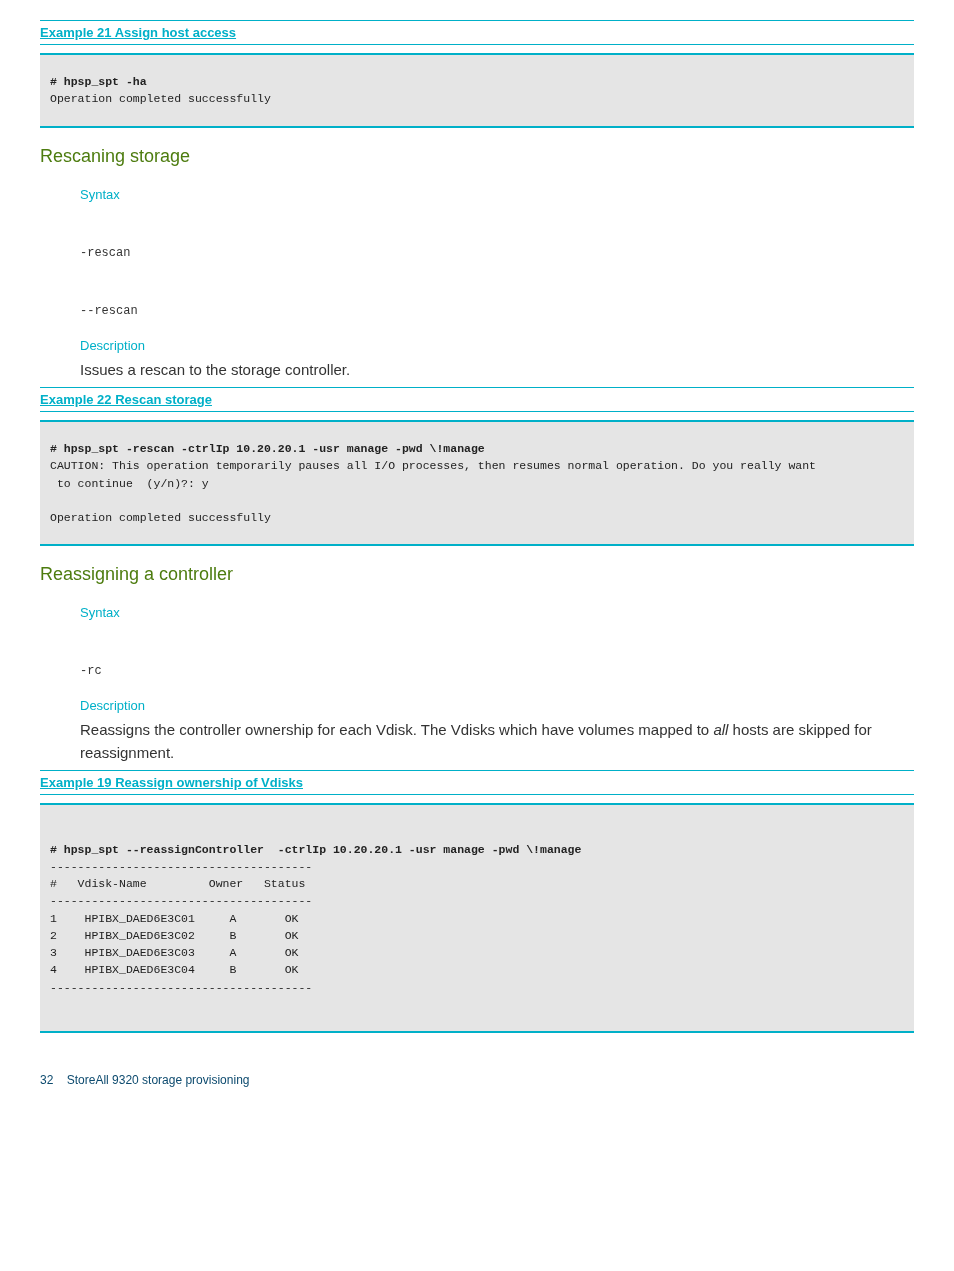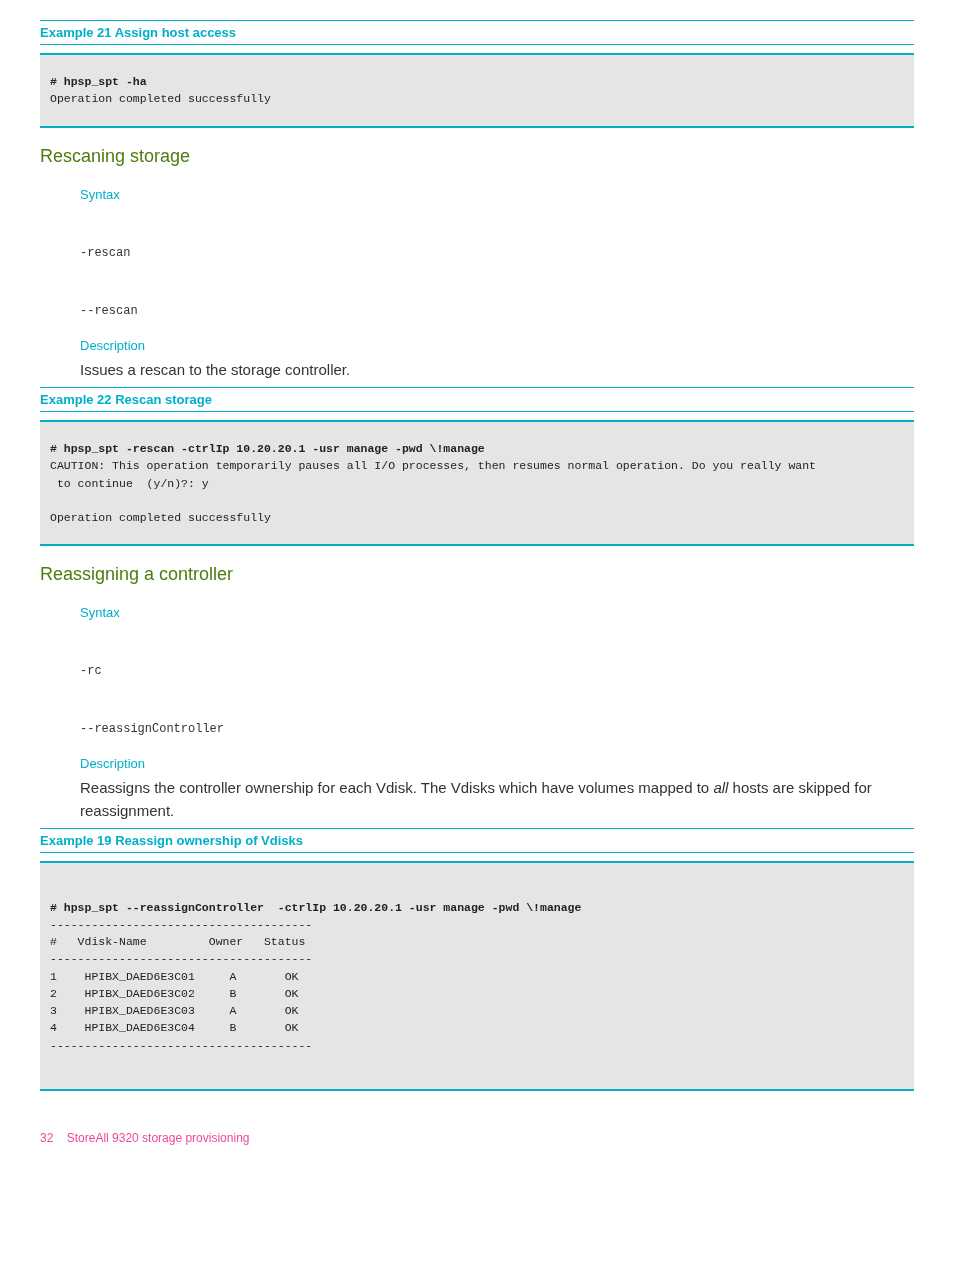--- a/index.html
+++ b/index.html
@@ -35,20 +35,21 @@
       background: #e5e5e5;
     }
     .example-title {
       color: #00b0c8;
       font-size: 13px;
       font-weight: bold;
       border-top: 1.5px solid #00b0c8;
       border-bottom: 1.5px solid #00b0c8;
       padding: 4px 0;
       margin-bottom: 4px;
+      text-decoration: underline;
     }
     .code-block {
       font-family: 'Courier New', Courier, monospace;
       font-size: 11.5px;
       line-height: 1.5;
       white-space: pre;
       color: #222;
     }
     .code-block .bold {
       font-weight: bold;
@@ -67,21 +68,21 @@
       font-size: 15px;
       line-height: 1.5;
     }
     .italic {
       font-style: italic;
       text-align: center;
     }
     .page-footer {
       margin-top: 40px;
       font-size: 12px;
-      color: #ec4899;
+      color: #0c4a6e;
     }
   </style>
 </head>
 <body>
 
 <div>
   <div class="example-title">
     <span>Example 21  Assign host access</span>
   </div>
   <div class="example-box">
@@ -110,21 +111,20 @@
 <span>Operation completed successfully</span></div>
     </div>
   </div>
 </div>
 
 <div>
   <div class="section-title">Reassigning a controller</div>
 
   <div class="subsection-title">Syntax</div>
   <div class="syntax-item">-rc</div>
-  <div class="syntax-item">--reassignController</div>
 
   <div class="subsection-title">Description</div>
   <div class="description-text">
     <span>Reassigns the controller ownership for each Vdisk. The Vdisks which have volumes mapped to </span><span class="italic">all</span><span> hosts are skipped for reassignment.</span>
   </div>
 
   <div>
     <div class="example-title">Example 19  Reassign ownership of Vdisks</div>
     <div class="example-box">
       <div class="code-block">

